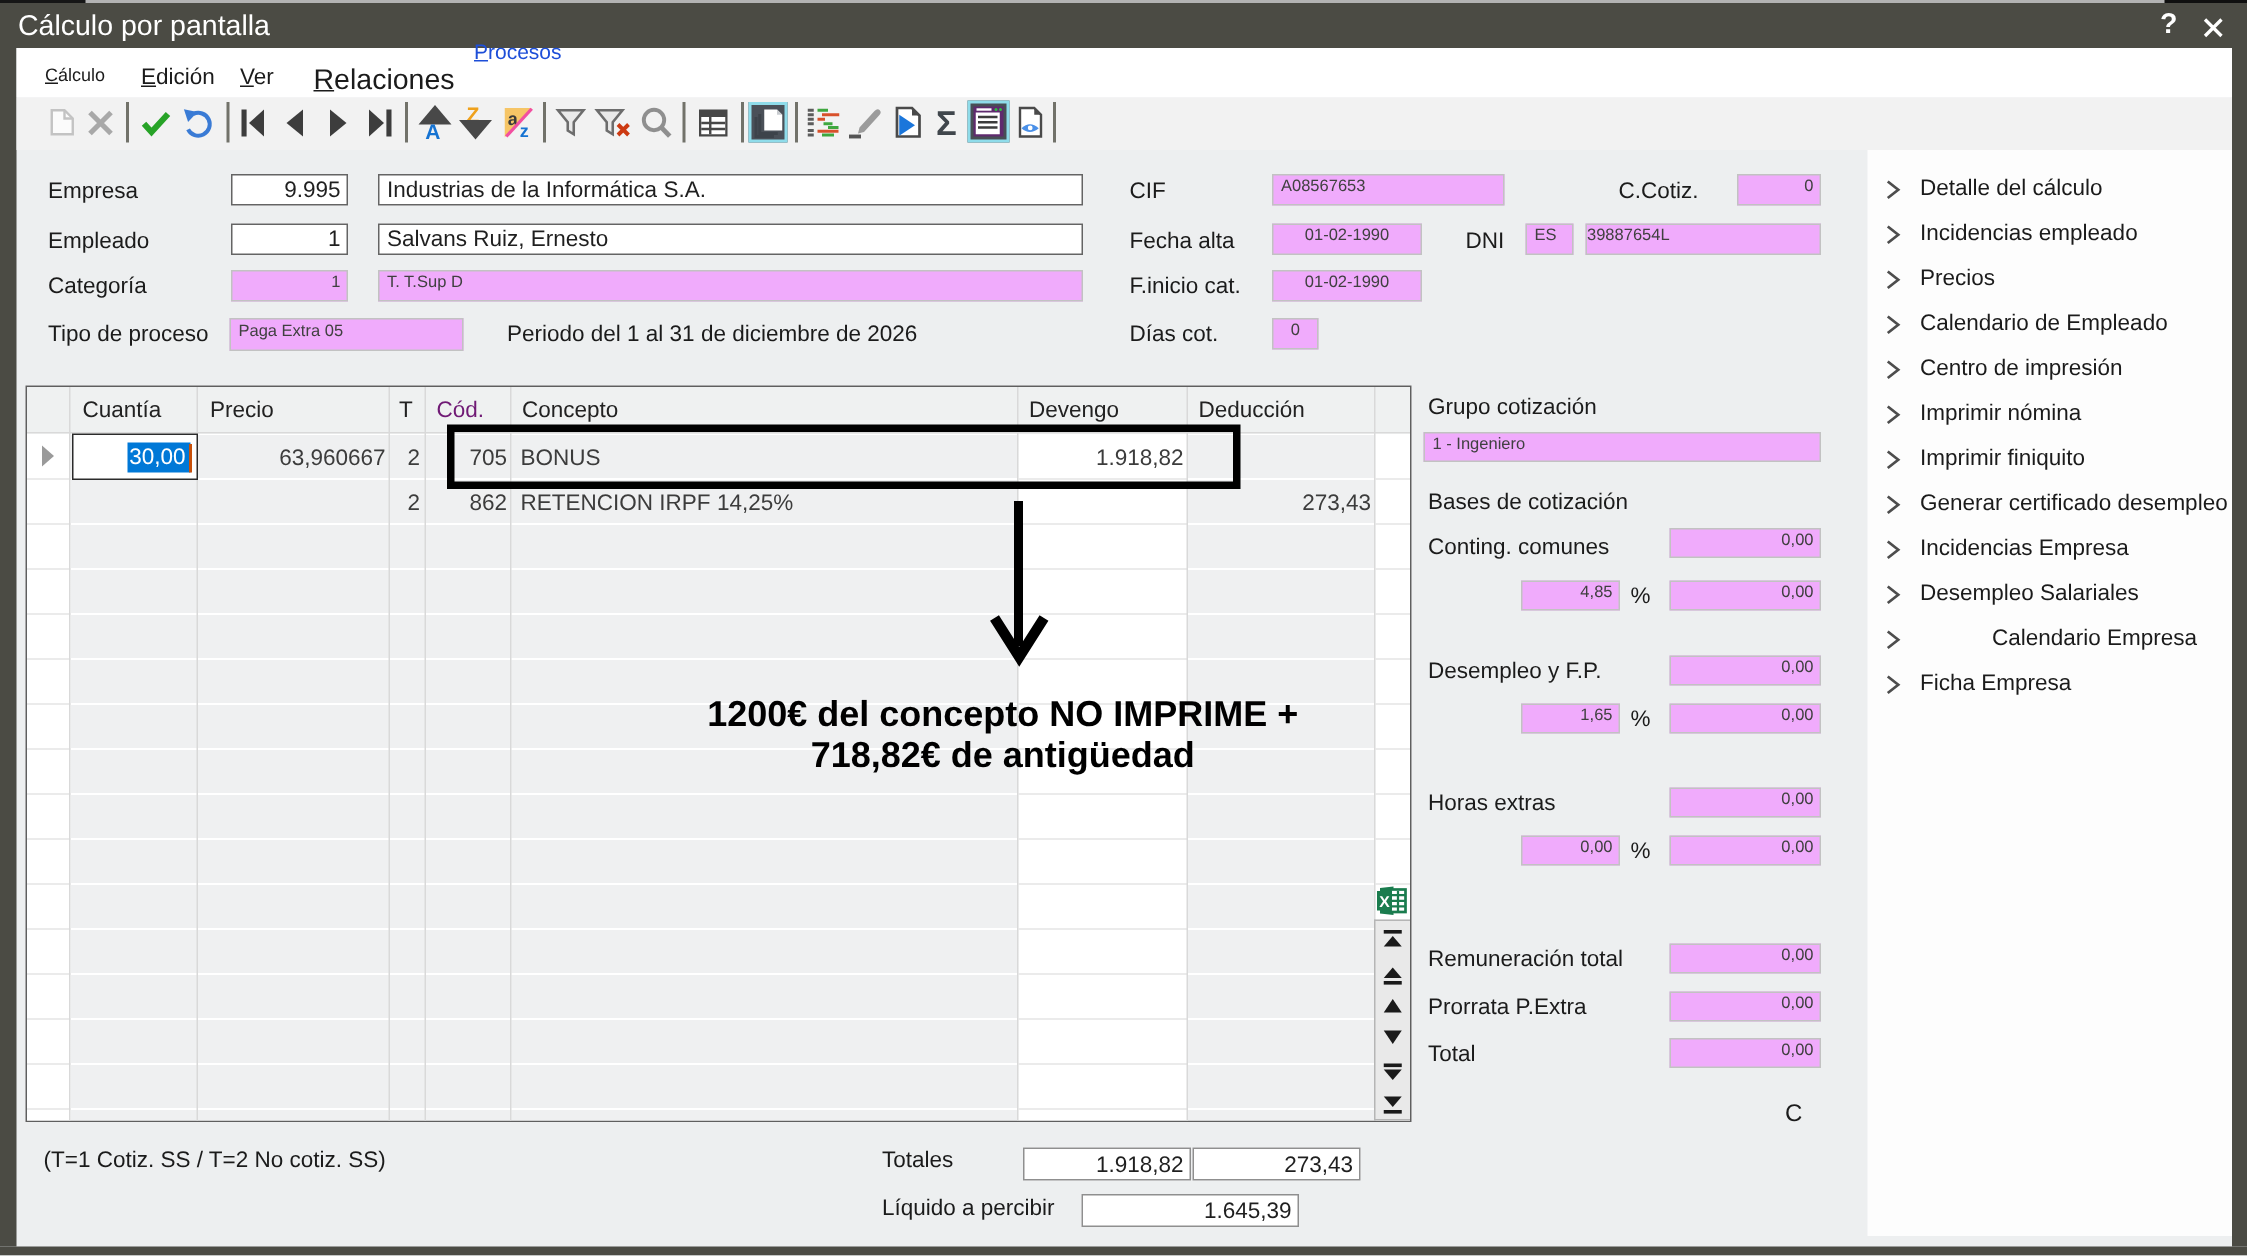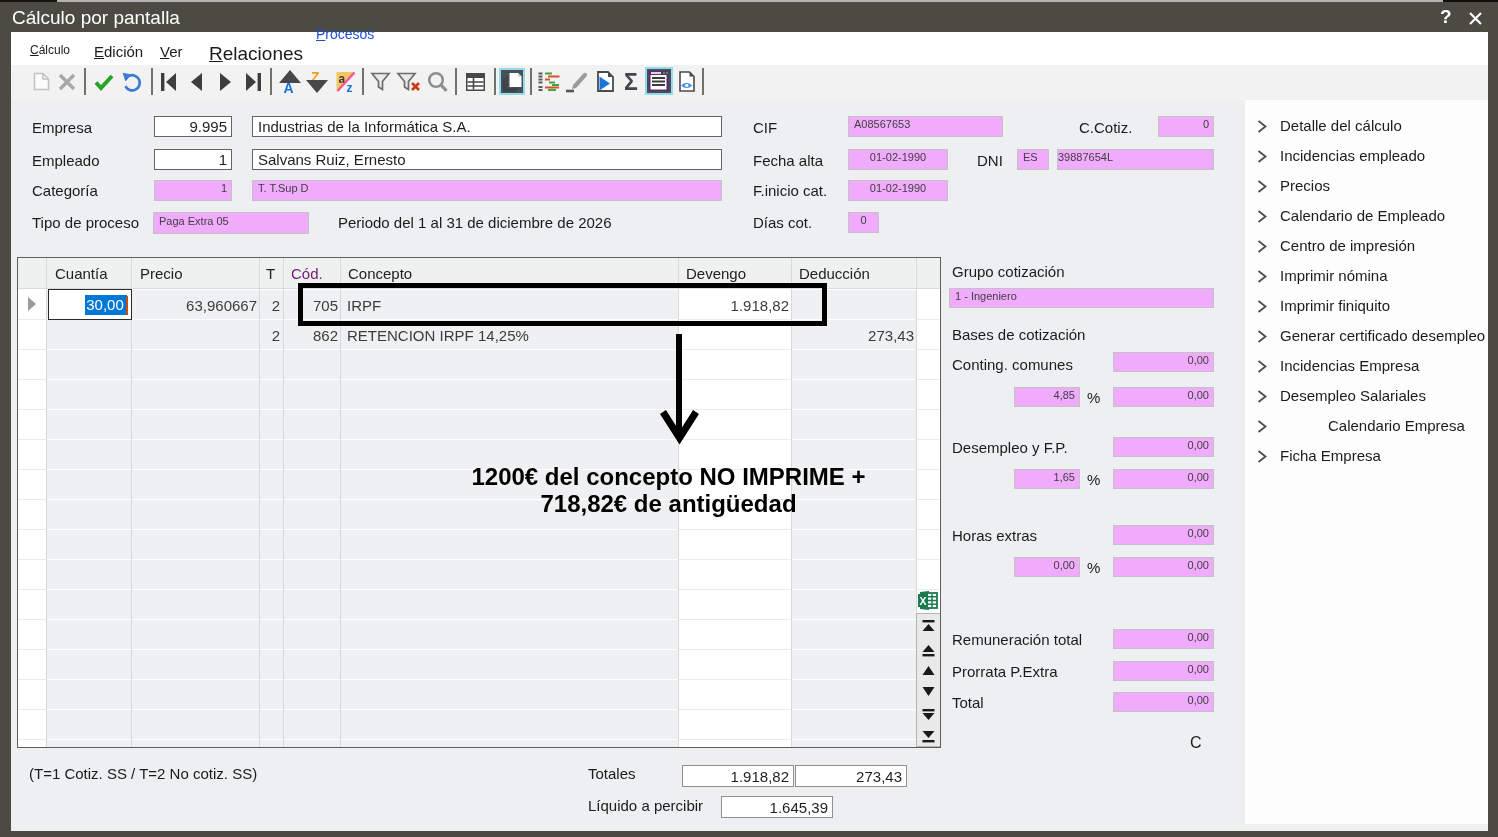--- a/index.html
+++ b/index.html
@@ -232,21 +232,21 @@
     <path d="M1 0 L9 7 L1 14 Z" fill="#9a9a9a"></path>
   </svg>
 
 <div class="abs" style="left:48px;top:289px;width:84px;height:31px;background:#fff;border:1px solid #2b2b2b"></div>
 <div class="abs" style="left:50px;top:291px;right:auto;width:80px;height:27px;background:#fff"></div>
 <div class="abs" style="left:85px;top:295px;width:42px;height:20px;background:#0078d7;color:#fff;font-size:15px;text-align:center;padding:1px 2px 0 0">30,00</div>
 <div class="abs" style="left:126px;top:296px;width:2px;height:19px;background:#c8500a"></div>
 <div class="abs lbl rt" style="left:160px;top:297px;width:97px;color:#3c3c3c">63,960667</div>
 <div class="abs lbl rt" style="left:250px;top:297px;width:30px;color:#3c3c3c">2</div>
 <div class="abs lbl rt" style="left:288px;top:297px;width:50px;color:#3c3c3c">705</div>
-<div class="abs lbl" style="left:347px;top:297px;color:#3c3c3c">IRPF</div>
+<div class="abs lbl" style="left:347px;top:297px;color:#3c3c3c">BONUS</div>
 <div class="abs lbl rt" style="left:689px;top:297px;width:100px;color:#3c3c3c">1.918,82</div>
 
 <div class="abs lbl rt" style="left:250px;top:327px;width:30px;color:#3c3c3c">2</div>
 <div class="abs lbl rt" style="left:288px;top:327px;width:50px;color:#3c3c3c">862</div>
 <div class="abs lbl" style="left:347px;top:327px;color:#3c3c3c">RETENCION IRPF</div>
 <div class="abs lbl" style="left:478px;top:327px;color:#3c3c3c">14,25%</div>
 <div class="abs lbl rt" style="left:814px;top:327px;width:100px;color:#3c3c3c">273,43</div>
 
 <div class="abs" style="left:916px;top:613px;width:24px;height:134px;background:#e9e9e9;border:1px solid #b5b5b5;border-right:none"></div>
 
@@ -305,21 +305,21 @@
 <div class="dbox rt" style="left:1113px;top:661px;width:101px;height:20px;padding:1px 4px 0 0">0,00</div>
 <div class="lbl" style="left:952px;top:694px">Total</div>
 <div class="dbox rt" style="left:1113px;top:692px;width:101px;height:20px;padding:1px 4px 0 0">0,00</div>
 <div class="lbl" style="left:1190px;top:734px;font-size:16px">C</div>
 
 <div class="lbl" style="left:29px;top:765px">(T=1 Cotiz. SS / T=2 No cotiz. SS)</div>
 <div class="lbl" style="left:588px;top:765px">Totales</div>
 <div class="box rt" style="left:682px;top:765px;width:112px;height:22px;border-color:#8f8f8f;padding:2px 4px 0 0">1.918,82</div>
 <div class="box rt" style="left:795px;top:765px;width:112px;height:22px;border-color:#8f8f8f;padding:2px 4px 0 0">273,43</div>
 <div class="lbl" style="left:588px;top:797px">Líquido a percibir</div>
-<div class="box rt" style="left:721px;top:796px;width:112px;height:22px;border-color:#8f8f8f;padding:2px 4px 0 0">1.645,39</div>
+<div class="box rt" style="left:721px;top:796px;width:145px;height:22px;border-color:#8f8f8f;padding:2px 4px 0 0">1.645,39</div>
 
 <div class="abs" style="left:1245px;top:100px;width:243px;height:724px;background:#fdfdfd"></div>
 <svg style="left:1257px;top:120px" width="10" height="13" viewBox="0 0 10 13">
     <path d="M1.5 1 L8.5 6.5 L1.5 12" stroke="#4d4d4d" stroke-width="1.8" fill="none"></path>
   </svg>
 <div class="lbl" style="left:1280px;top:117px">Detalle del cálculo</div>
 <svg style="left:1257px;top:150px" width="10" height="13" viewBox="0 0 10 13">
     <path d="M1.5 1 L8.5 6.5 L1.5 12" stroke="#4d4d4d" stroke-width="1.8" fill="none"></path>
   </svg>
 <div class="lbl" style="left:1280px;top:147px">Incidencias empleado</div>

